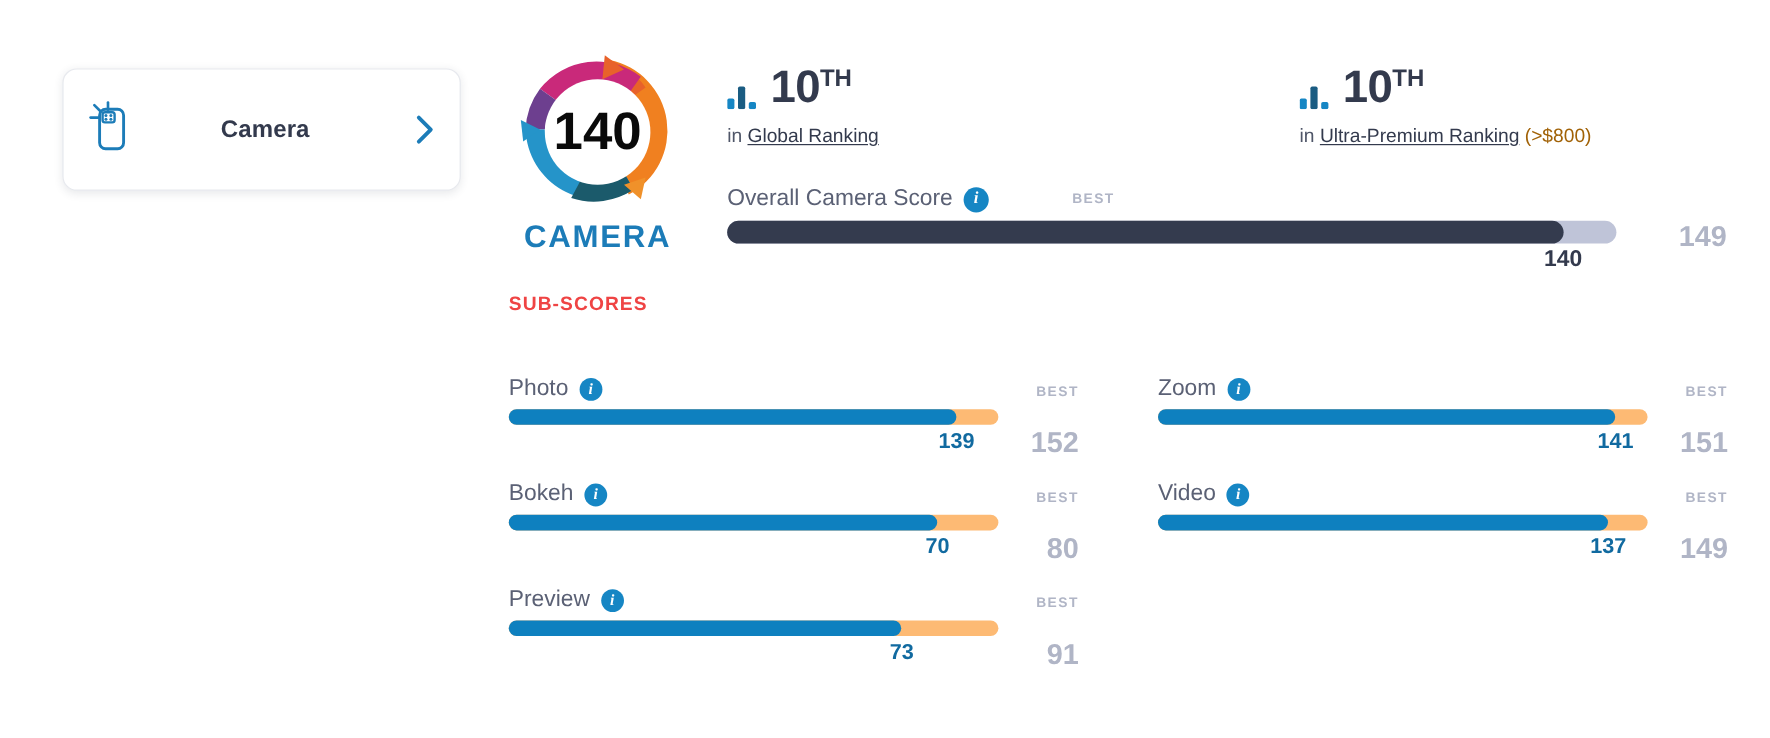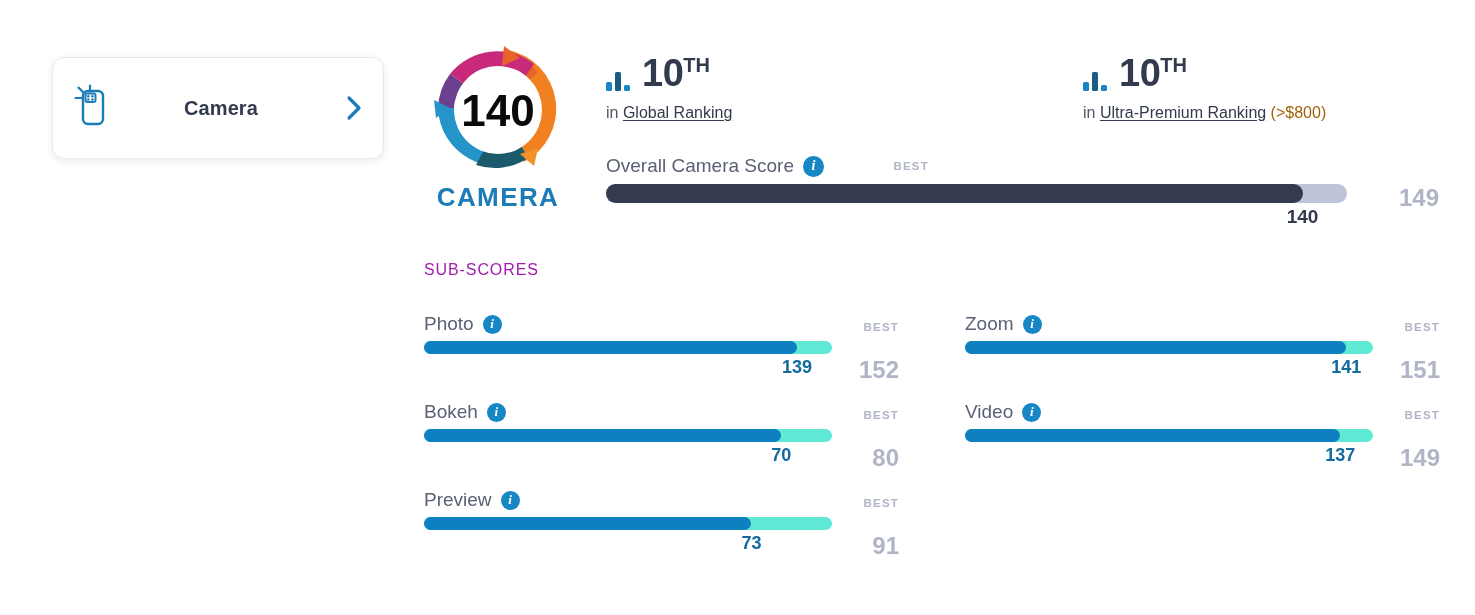--- a/index.html
+++ b/index.html
@@ -134,25 +134,25 @@
     transform: translateX(-50%);
     font-size: 19px;
     font-weight: 700;
     color: #333a4d;
     white-space: nowrap;
   }
 
   
   .subscores-title {
     position: absolute;
-    left: 424px; top: 261px;
+    left: 424px; top: 245px;
     font-size: 16px;
-    font-weight: 400;
+    font-weight: 700;
     letter-spacing: 0.9px;
-    color: #a21caf;
+    color: #ef4444;
   }
 
   .grid { position: absolute; left: 424px; top: 314px; width: 1016px; }
   .grid-row { display: flex; gap: 66px; }
   .cell { width: 475px; margin-bottom: 23px; }
   .cell.empty { visibility: hidden; }
 
   .cell-head { display: flex; align-items: flex-end; justify-content: space-between; }
   .cell-title {
     font-size: 19px;
@@ -161,21 +161,21 @@
     align-items: center;
     line-height: 1.1;
   }
   .cell-best { text-align: right; width: 70px; }
 
   .cell-row { display: flex; align-items: flex-start; margin-top: 6px; }
   .cell-track {
     position: relative;
     width: 428px;
     height: 13px;
-    background: #5eead4;
+    background: #fdba74;
     border-radius: 7px;
   }
   .cell-fill {
     position: absolute; left: 0; top: 0; bottom: 0;
     background: #0e80bf;
     border-radius: 7px;
   }
   .cell-value {
     position: absolute;
     top: 16px;

